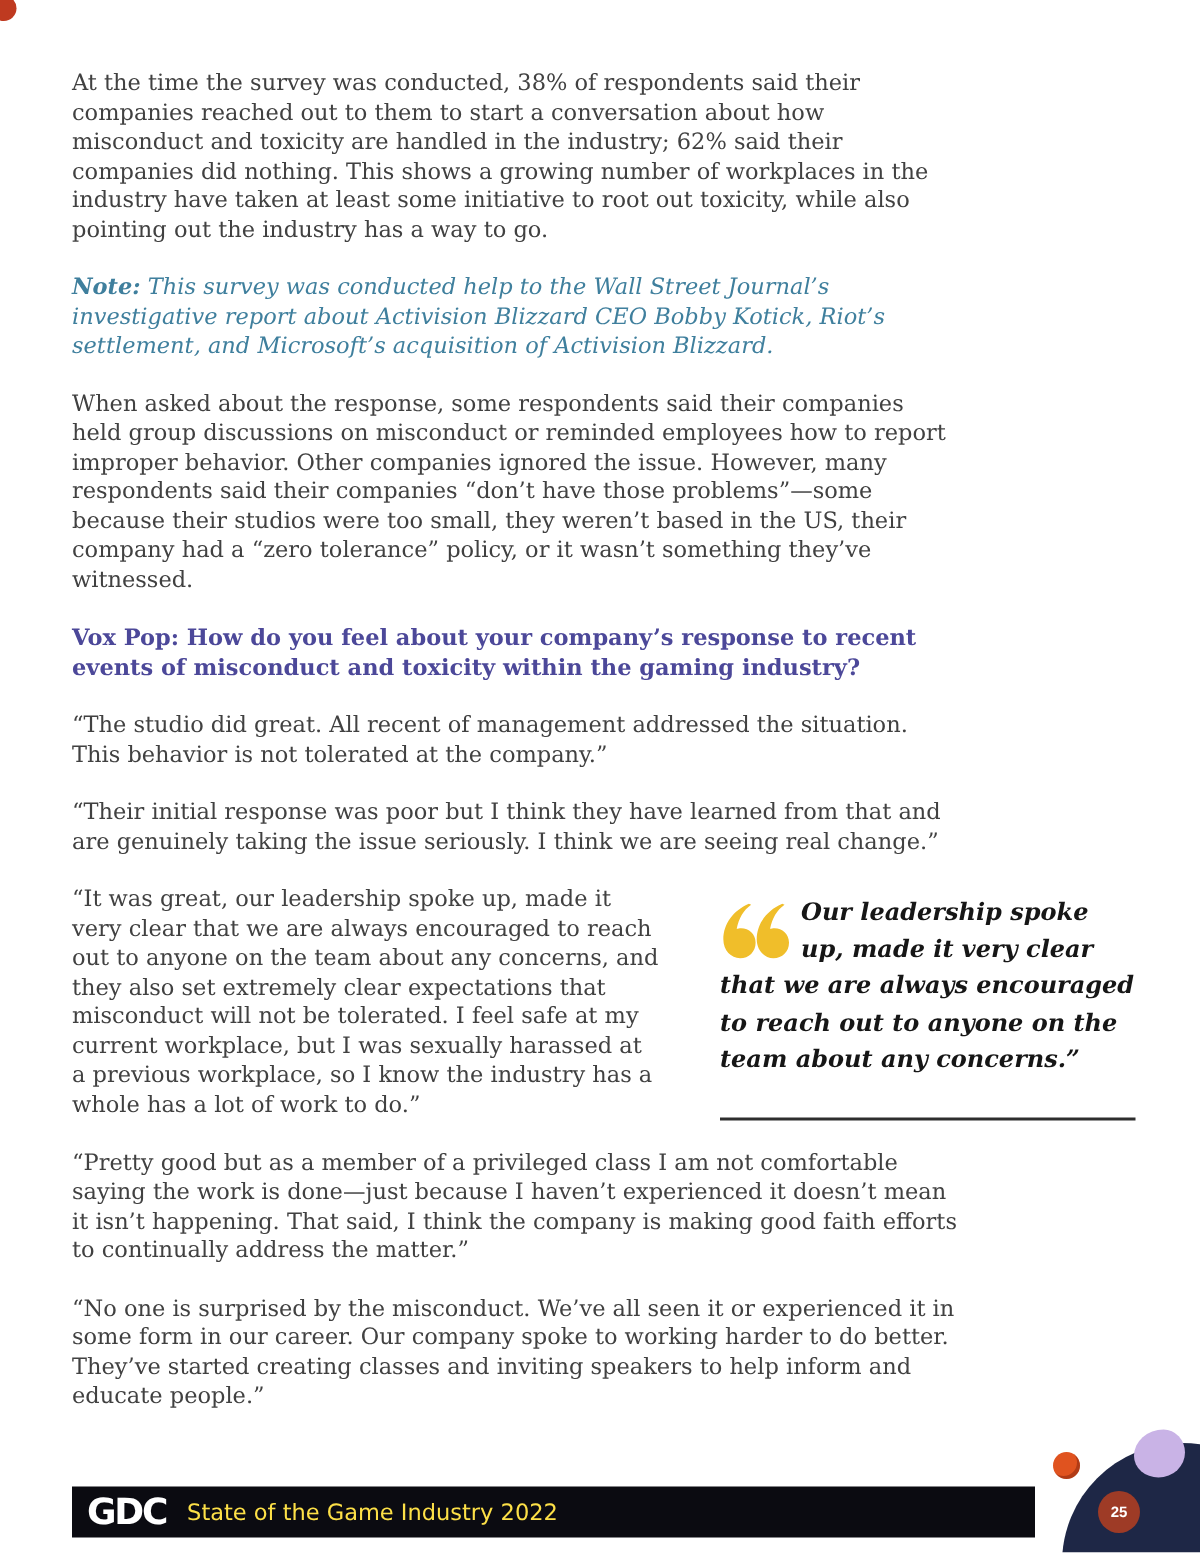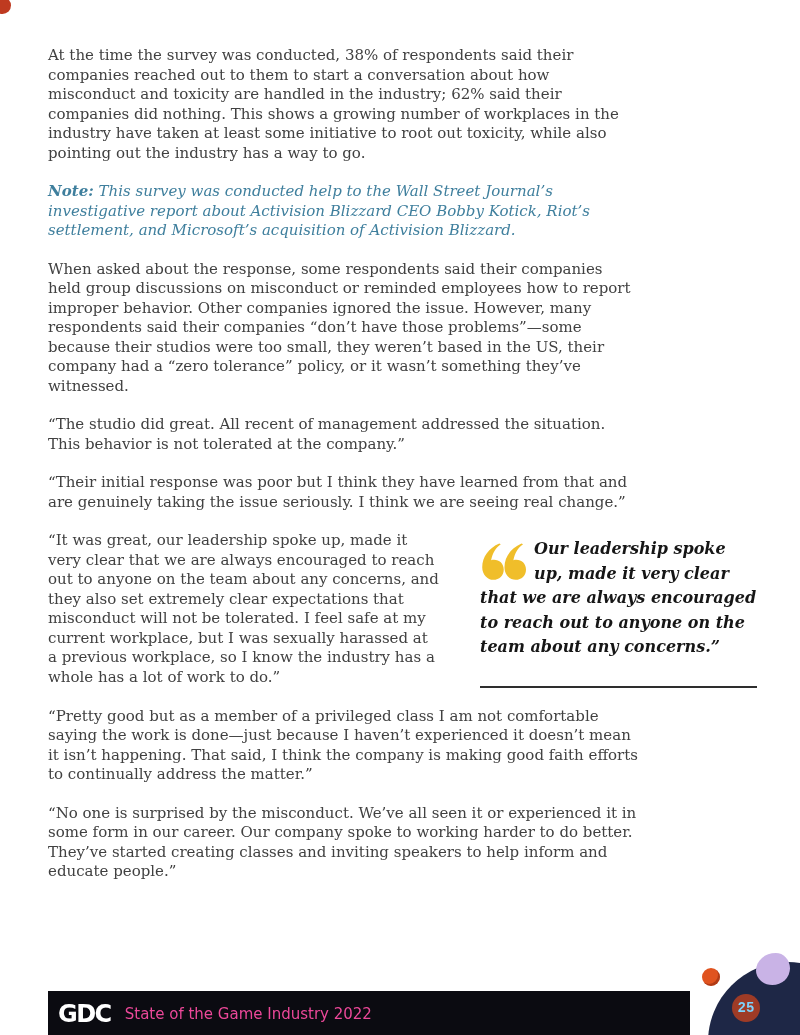--- a/index.html
+++ b/index.html
@@ -50,39 +50,39 @@
     color: #161616;
   }
   .pq-rule { clear: both; border-top: 2px solid #2e2e2e; margin-top: 26px; }
 
   
   .footer-bar {
     position: absolute;
     left: 48px;
     top: 991px;
     width: 642px;
-    height: 45px;
+    height: 34px;
     background: #0b0b11;
     display: flex;
     align-items: center;
     padding: 0 14px 0 10px;
     gap: 14px;
   }
   .gdc-logo {
     font-family: "DejaVu Sans", "Liberation Sans", sans-serif;
     font-weight: bold;
     font-size: 24px;
     letter-spacing: -1.5px;
     color: #ffffff;
     line-height: 1;
   }
   .footer-title {
     font-family: "DejaVu Sans", "Liberation Sans", sans-serif;
     font-size: 15px;
-    color: #ec4899;
+    color: #fde047;
   }
 
   
   .circle-navy {
     position: absolute; left: 708px; top: 962px;
     width: 160px; height: 160px; border-radius: 50%;
     background: #1e2746;
   }
   .blob-lavender {
     position: absolute; left: 756px; top: 953px;
@@ -96,22 +96,22 @@
     background: #e0531f;
     box-shadow: inset -2px -2px 0 rgba(120,30,10,0.45);
   }
   .page-badge {
     position: absolute; left: 732px; top: 994px;
     width: 28px; height: 28px; border-radius: 50%;
     background: #9e3b26;
     display: flex; align-items: center; justify-content: center;
   }
   .page-badge span {
-    font-family: Liberation Mono, monospace;
-    font-weight: bold; font-size: 14px; color: #7dd3fc;
+    font-family: Liberation Sans, sans-serif;
+    font-weight: bold; font-size: 10px; color: #ffffff;
   }
 
   .corner-dot {
     position: absolute; left: -6px; top: -3px;
     width: 17px; height: 17px; border-radius: 50%;
     background: #bf3a20;
   }
 </style>
 </head>
 <body>
@@ -121,20 +121,21 @@
   <div class="corner-dot"></div>
 
   <main class="content">
 
     <p class="para">At the time the survey was conducted, 38% of respondents said their companies reached out to them to start a conversation about how misconduct and toxicity are handled in the industry; 62% said their companies did nothing. This shows a growing number of workplaces in the industry have taken at least some initiative to root out toxicity, while also pointing out the industry has a way to go.</p>
 
     <p class="para note"><strong class="note-label">Note:</strong><span> This survey was conducted help to the Wall Street Journal’s investigative report about Activision Blizzard CEO Bobby Kotick, Riot’s settlement, and Microsoft’s acquisition of Activision Blizzard.</span></p>
 
     <p class="para">When asked about the response, some respondents said their companies held group discussions on misconduct or reminded employees how to report improper behavior. Other companies ignored the issue. However, many respondents said their companies “don’t have those problems”—some because their studios were too small, they weren’t based in the US, their company had a “zero tolerance” policy, or it wasn’t something they’ve witnessed.</p>
 
+    <h2 class="vox-heading">Vox Pop: How do you feel about your company’s response to recent events of misconduct and toxicity within the gaming industry?</h2>
 
     <p class="para">“The studio did great. All recent of management addressed the situation. This behavior is not tolerated at the company.”</p>
 
     <p class="para">“Their initial response was poor but I think they have learned from that and are genuinely taking the issue seriously. I think we are seeing real change.”</p>
 
     <div class="two-col">
       <p class="para col-left">“It was great, our leadership spoke up, made it very clear that we are always encouraged to reach out to anyone on the team about any concerns, and they also set extremely clear expectations that misconduct will not be tolerated. I feel safe at my current workplace, but I was sexually harassed at a previous workplace, so I know the industry has a whole has a lot of work to do.”</p>
 
       <aside class="pull-quote">
         <svg class="pq-mark" viewBox="0 0 62 54" xmlns="http://www.w3.org/2000/svg" aria-hidden="true">

